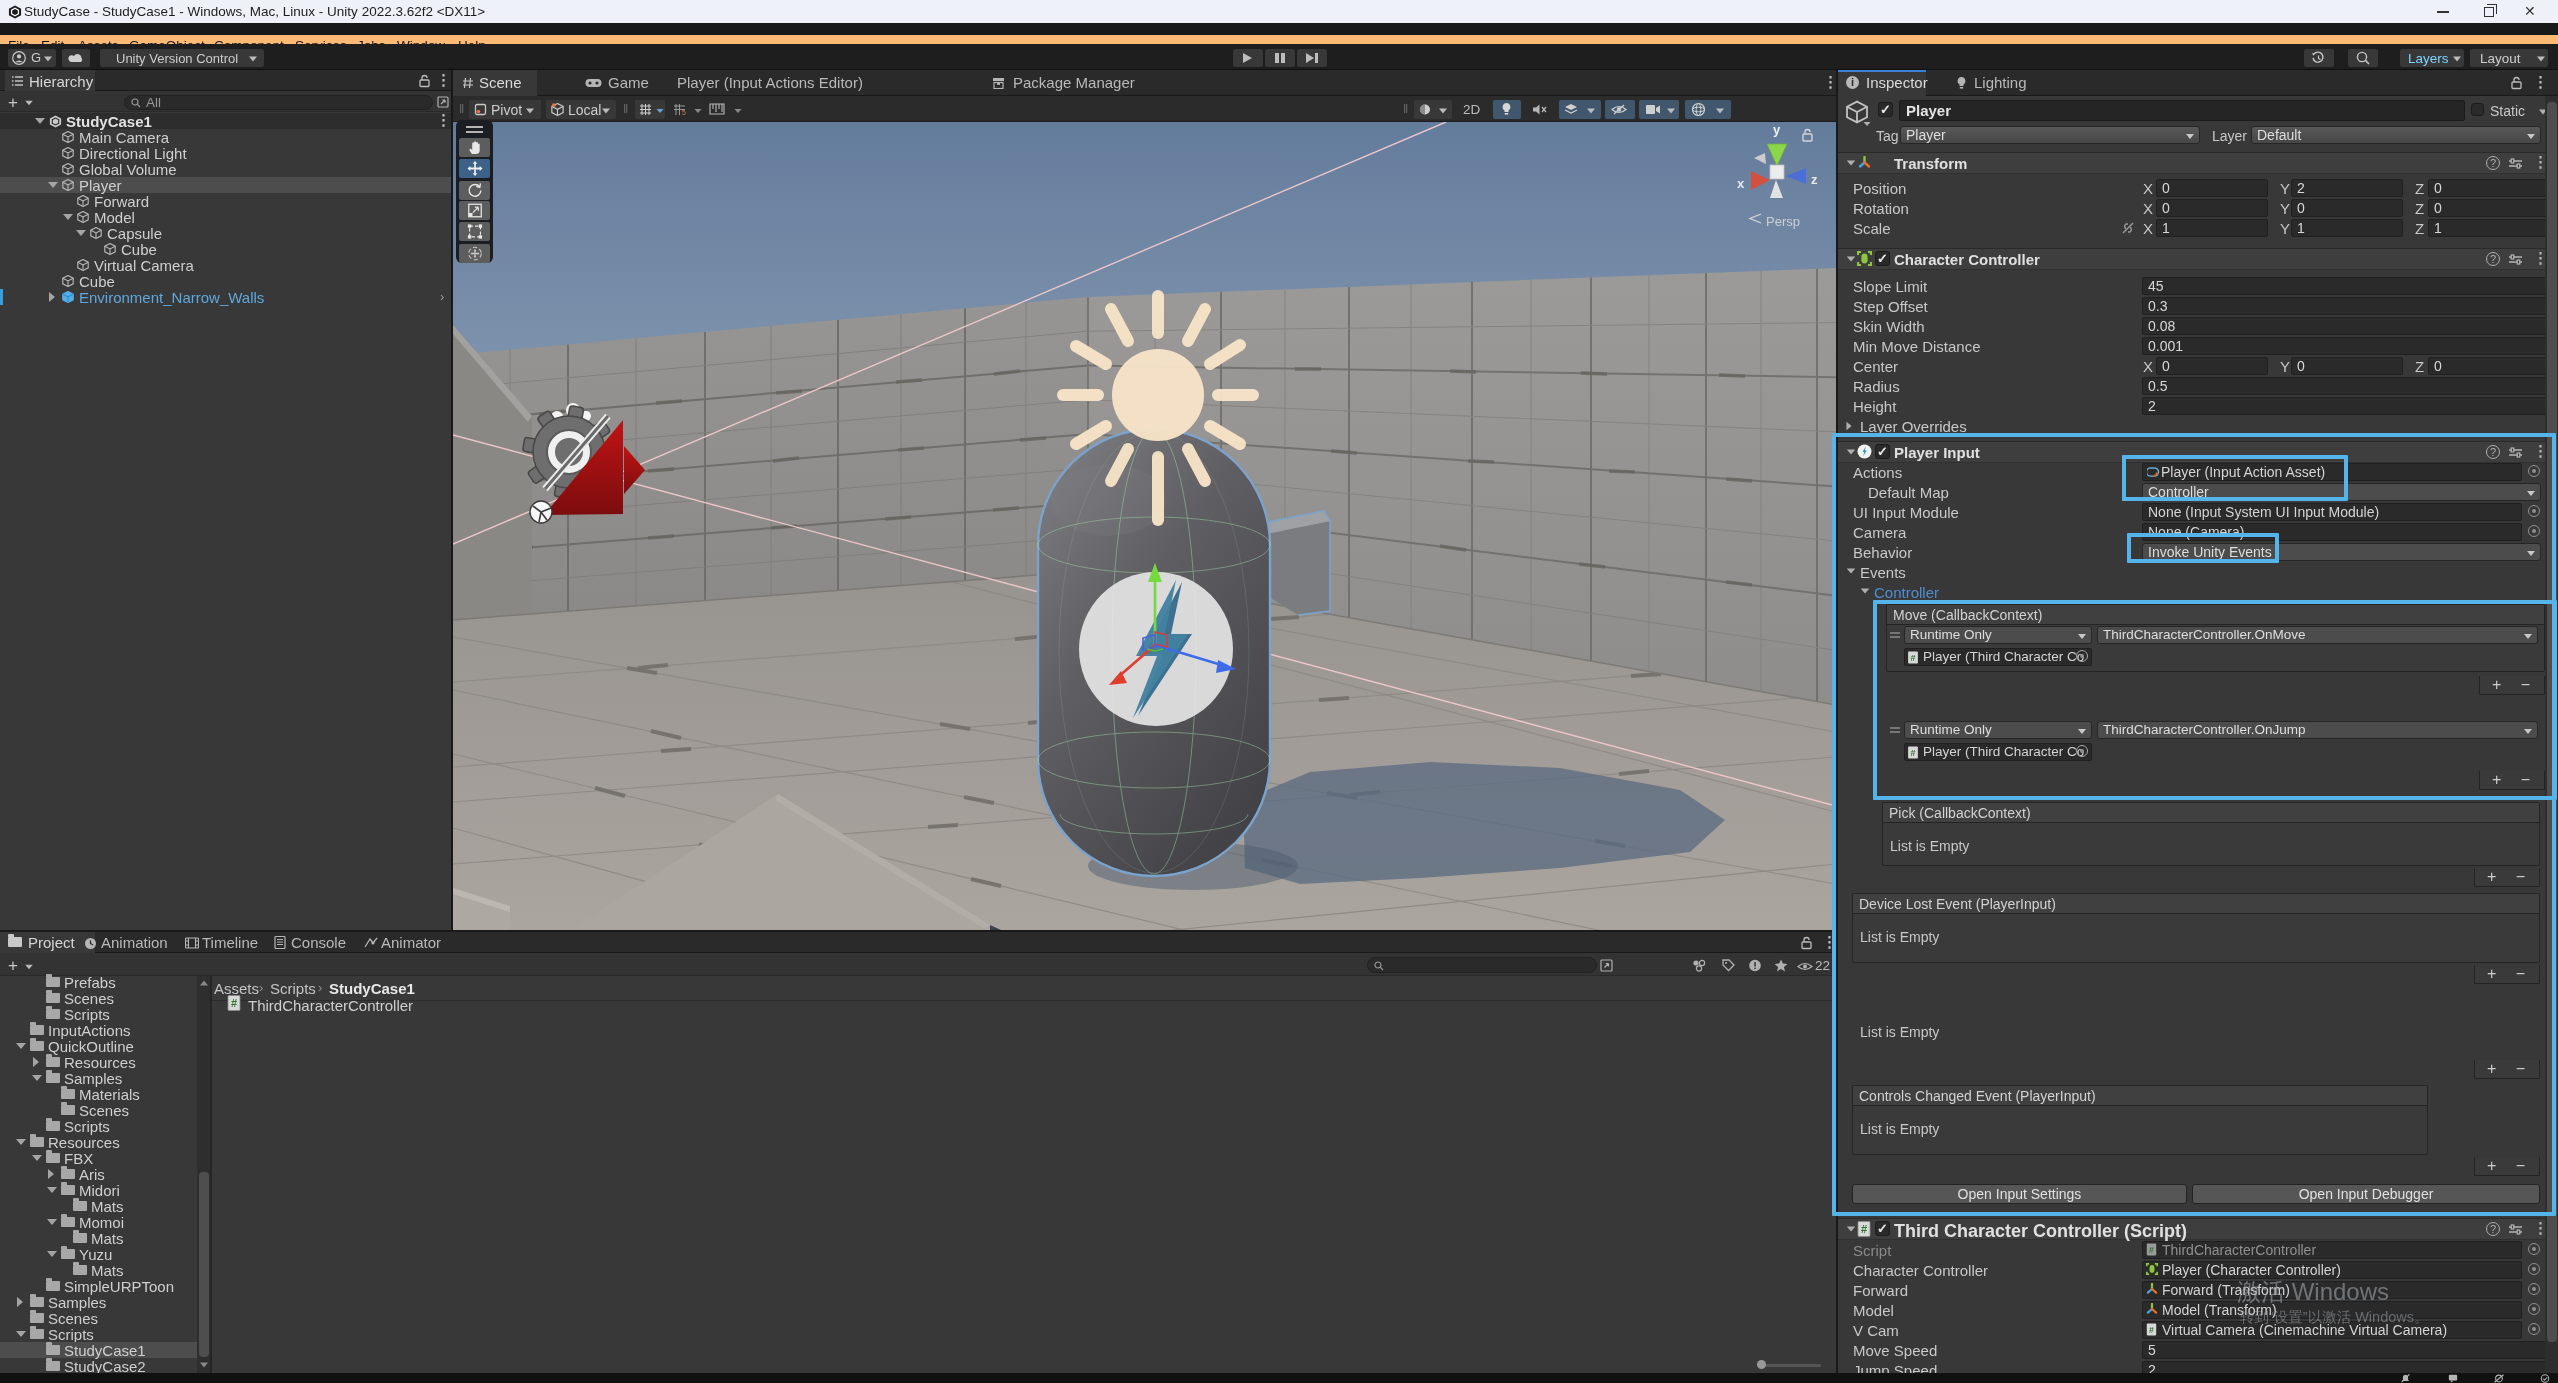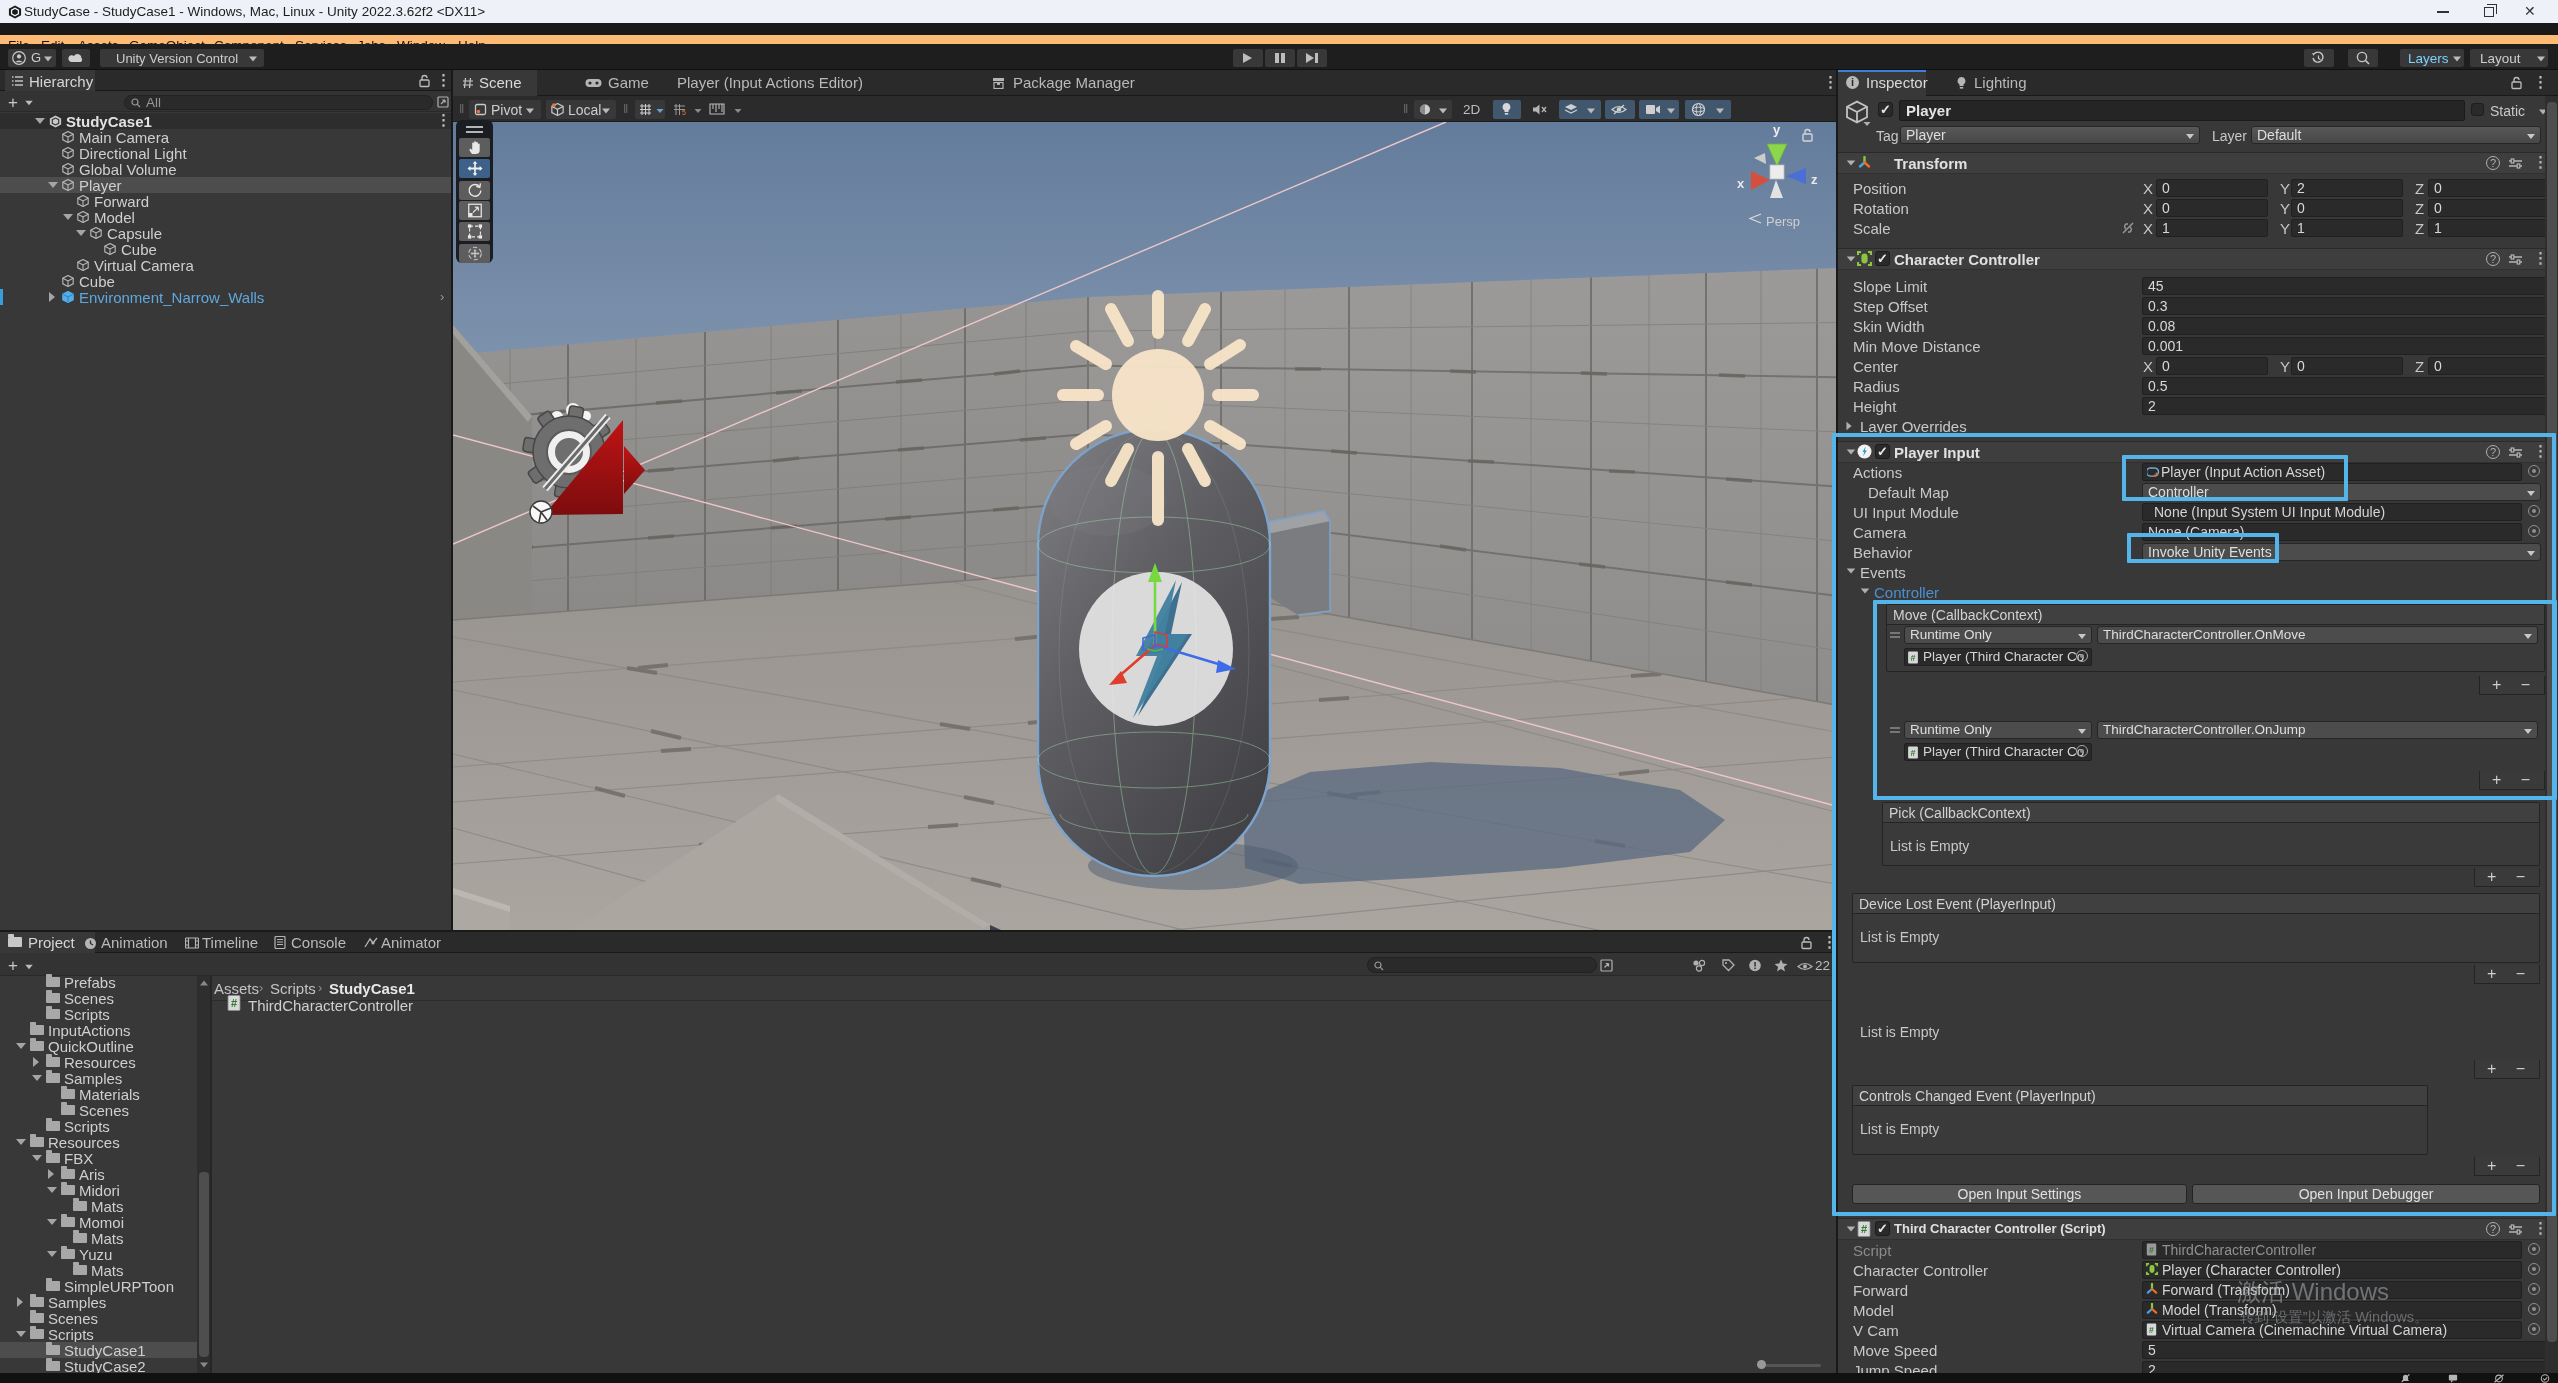--- a/index.html
+++ b/index.html
@@ -873,21 +873,21 @@
 <div class="objf" style="left:304px;top:393px;width:380px;padding-left:18px">Player (Input Action Asset)</div>
 <svg class="a" style="left:309px;top:396px" width="13" height="12" viewBox="0 0 14 13">
       <path d="M4 2 A4.5 4.5 0 0 0 4 11 H8 A4.5 4.5 0 0 0 9.5 2.3 Z" fill="none" stroke="#6db5dd" stroke-width="1.4"></path>
       <circle cx="10.5" cy="8.5" r="1.5" fill="#d06838"></circle>
       <circle cx="8.2" cy="10.6" r="1.3" fill="#d06838"></circle>
     </svg>
 <span class="tgt" style="left:690px;top:395px"></span>
 <span class="ilbl" style="left:30px;top:414px">Default Map</span>
 <div class="drop" style="left:304px;top:413px;width:399px">Controller</div>
 <span class="ilbl" style="left:15px;top:434px">UI Input Module</span>
-<div class="objf" style="left:304px;top:433px;width:380px;padding-left:11px">None (Input System UI Input Module)</div>
+<div class="objf" style="left:304px;top:433px;width:380px;padding-left:5px">None (Input System UI Input Module)</div>
 <span class="tgt" style="left:690px;top:435px"></span>
 <span class="ilbl" style="left:15px;top:454px">Camera</span>
 <div class="objf" style="left:304px;top:453px;width:380px;padding-left:5px">None (Camera)</div>
 <span class="tgt" style="left:690px;top:455px"></span>
 <span class="ilbl" style="left:15px;top:474px">Behavior</span>
 <div class="drop" style="left:304px;top:473px;width:399px">Invoke Unity Events</div>
 <span class="tri-d" style="left:8px;top:498px;transform:scale(0.85);border-top-color:#b0b0b0"></span>
 <span class="ilbl" style="left:22px;top:494px">Events</span>
 <span class="tri-d" style="left:22px;top:518px;transform:scale(0.85);border-top-color:#b0b0b0"></span>
 <span class="ilbl" style="left:36px;top:514px;color:#4e8fd0">Controller</span>
@@ -953,21 +953,21 @@
     </div>
 <div class="btn" style="left:14px;top:1114px;width:335px;height:20px">Open Input Settings</div>
 <div class="btn" style="left:354px;top:1114px;width:348px;height:20px">Open Input Debugger</div>
 <div class="chdr" style="top:1148px"></div>
     <span class="tri-d" style="left:8px;top:1156px;transform:scale(0.85);border-top-color:#b0b0b0"></span>
     <svg class="a" style="left:19px;top:1151px" width="14" height="16" viewBox="0 0 14 16">
       <rect x="1" y="0.5" width="12" height="15" rx="1" fill="#d8d8d8" stroke="#8a8a8a" stroke-width="0.8"></rect>
       <text x="7" y="12" font-size="11" font-weight="bold" fill="#2d7a2d" text-anchor="middle" font-family="Liberation Sans">#</text>
     </svg>
     <span class="cb" style="left:37px;top:1151px">✓</span>
-    <span class="txt" style="left:56px;top:1151px;font-size:13px;color:#e0e0e0;font-weight:bold">Third Character Controller (Script)</span>
+    <span class="txt" style="left:56px;top:1151px;font-size:18px;color:#e0e0e0;font-weight:bold">Third Character Controller (Script)</span>
     <span class="hicons" style="left:648px;top:1152px;width:14px;height:14px;border:1.5px solid #b0b0b0;border-radius:50%;font-size:11px;line-height:13px;text-align:center;color:#b0b0b0">?</span>
     <svg class="a" style="left:670px;top:1153px" width="15" height="13" viewBox="0 0 15 13">
       <path d="M1 4 H14 M1 9 H14" stroke="#b5b5b5" stroke-width="1.3"></path>
       <rect x="3.2" y="2" width="2.6" height="4" fill="#3e3e3e" stroke="#b5b5b5" stroke-width="1.2"></rect>
       <rect x="9.2" y="7" width="2.6" height="4" fill="#3e3e3e" stroke="#b5b5b5" stroke-width="1.2"></rect>
     </svg>
     <span class="hicons" style="left:695px;top:1149px;font-size:15px;letter-spacing:0;color:#b5b5b5;font-weight:bold">⋮</span>
 <span class="ilbl" style="left:15px;top:1172px;color:#8a8a8a">Script</span>
 <div class="objf" style="left:304px;top:1171px;width:380px;padding-left:19px;color:#909090">ThirdCharacterController</div>
 <svg class="a" style="left:308px;top:1173px" width="11" height="13" viewBox="0 0 14 16">

